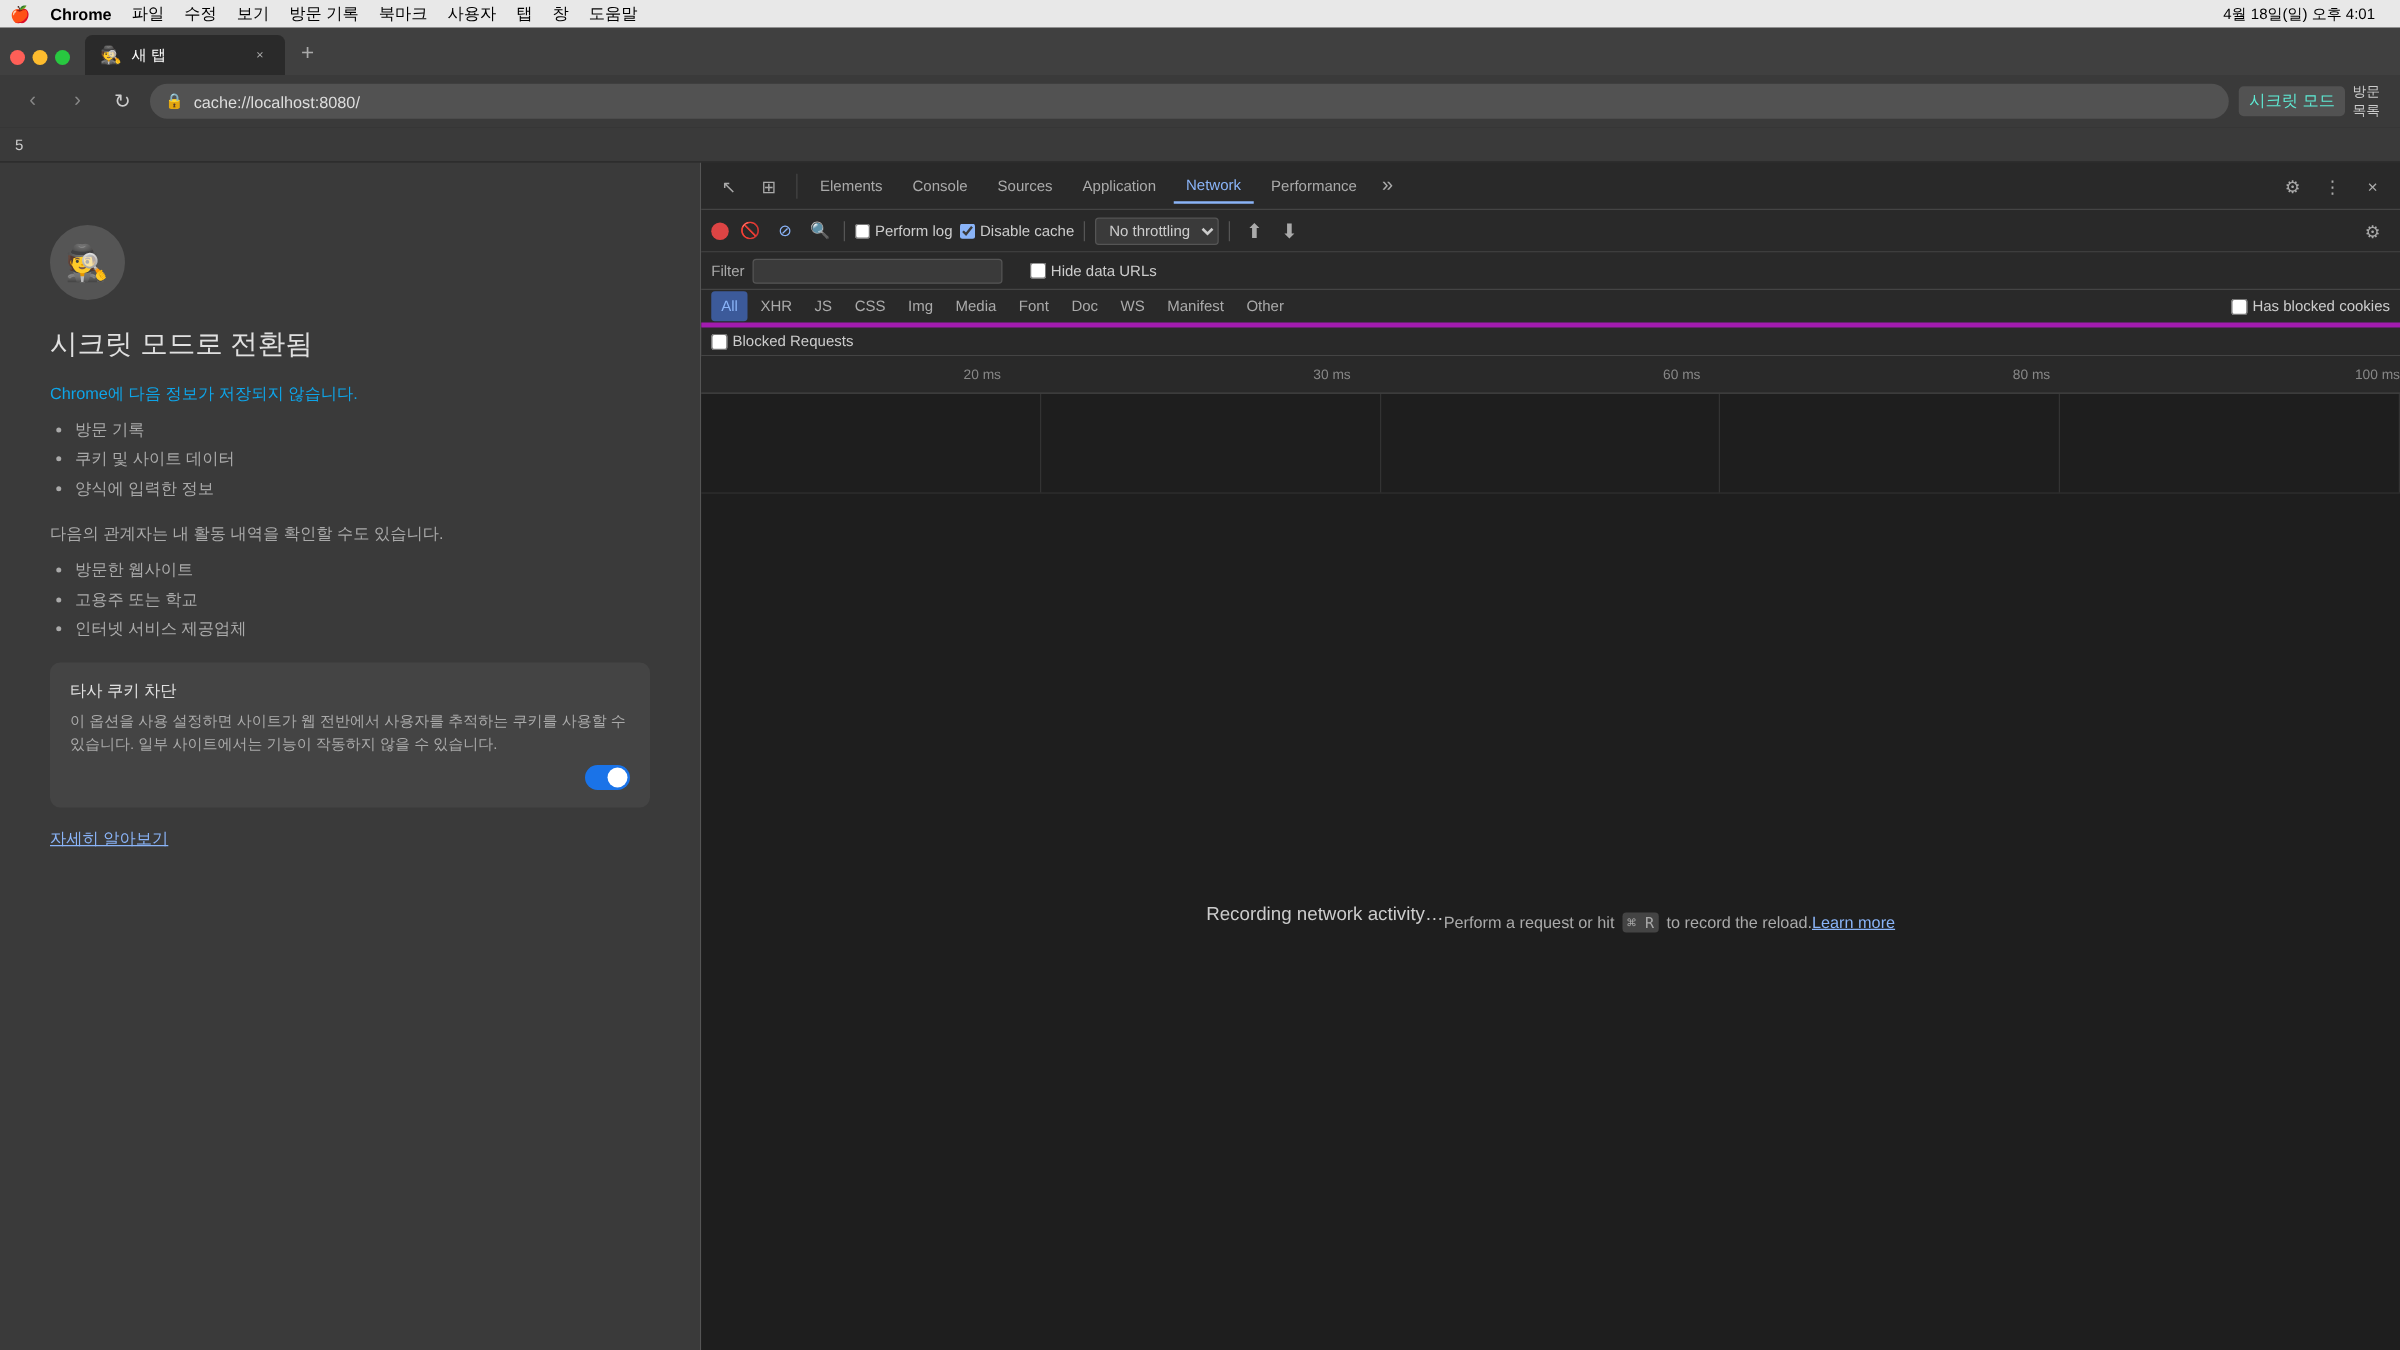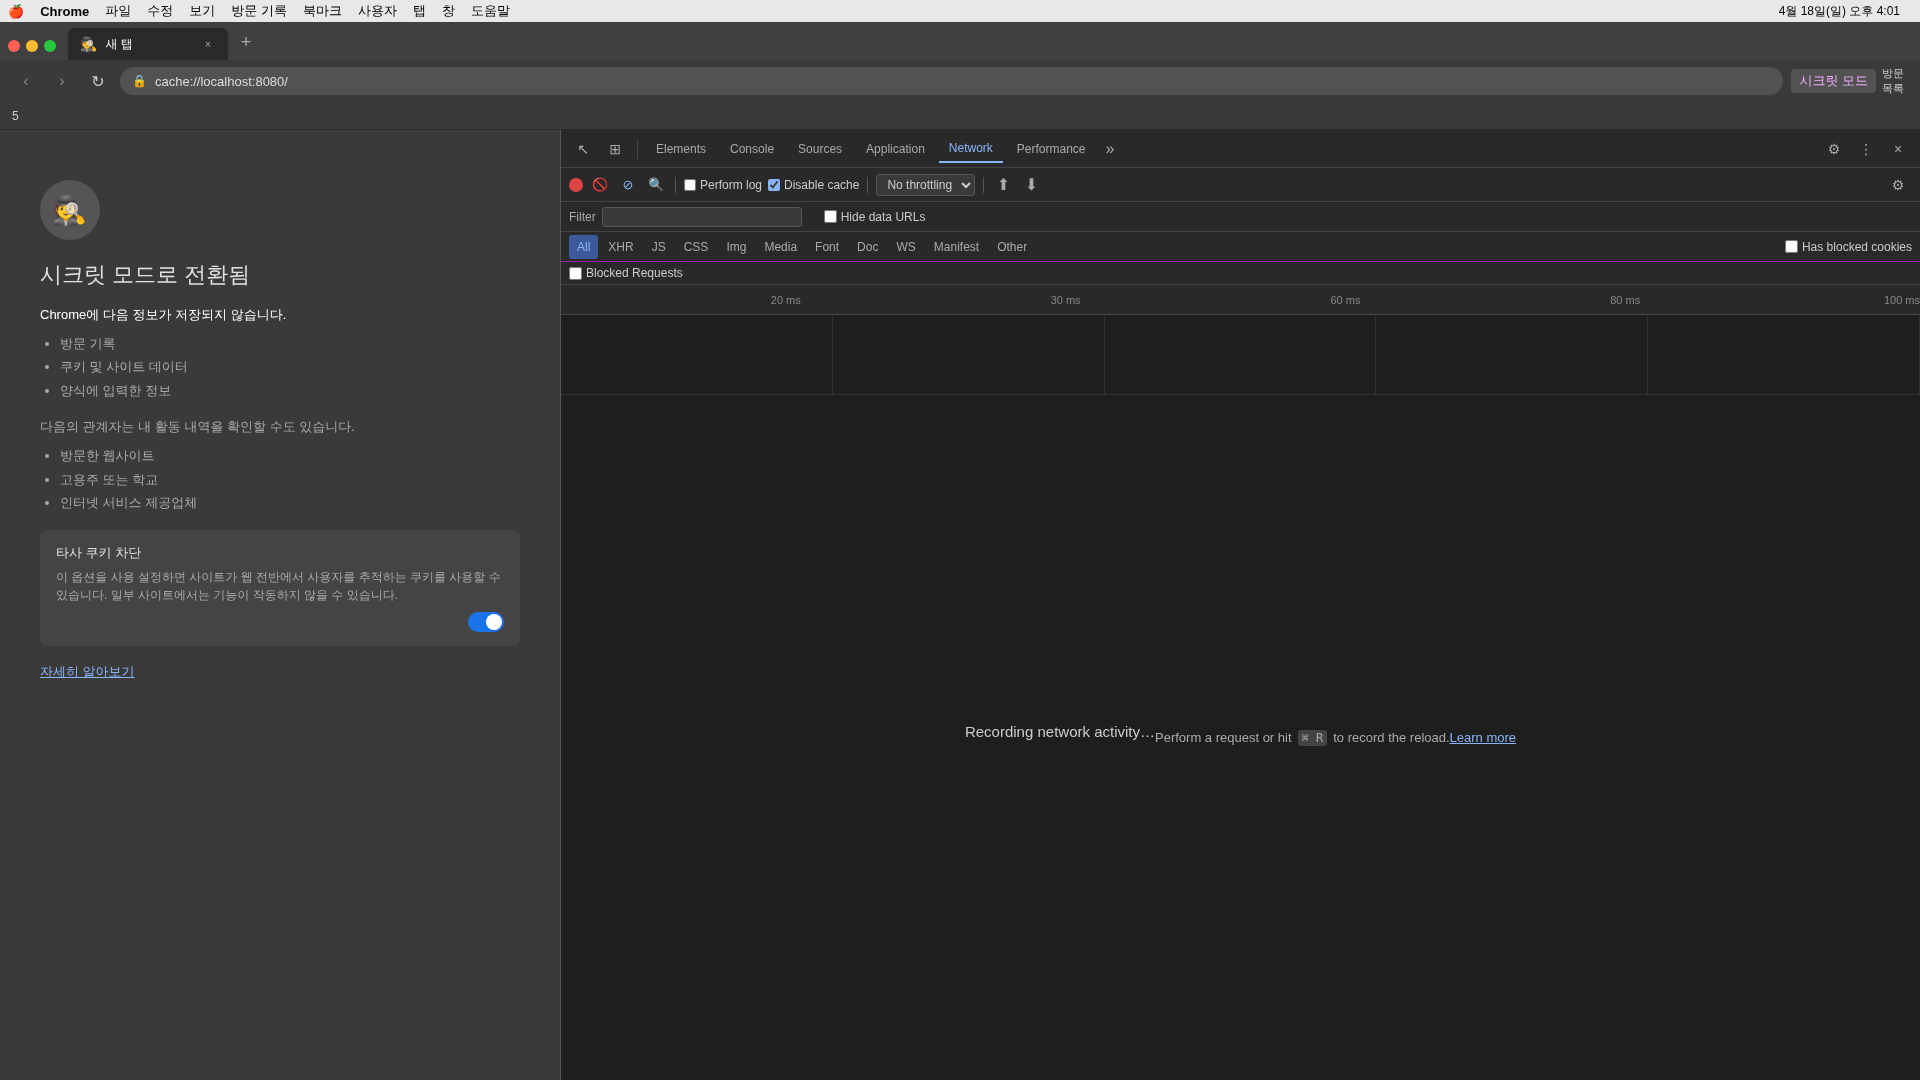--- a/index.html
+++ b/index.html
@@ -151,21 +151,21 @@
       color: #aaa;
       font-size: 12px;
     }
     .nav-right {
       display: flex;
       align-items: center;
       gap: 6px;
     }
     .nav-right-btn {
       font-size: 13px;
-      color: #f0abfc;
+      color: #5eead4;
       background: #525252;
       border-radius: 4px;
       padding: 2px 8px;
       height: 24px;
       display: flex;
       align-items: center;
       gap: 4px;
     }
     .nav-ext-btn {
       width: 26px;
@@ -226,21 +226,21 @@
       margin-bottom: 16px;
     }
     .incognito-desc {
       font-size: 13px;
       line-height: 1.6;
       color: #aaa;
       margin-bottom: 16px;
     }
     .incognito-list-title {
       font-size: 13px;
-      color: #ffffff;
+      color: #0ea5e9;
       margin-bottom: 8px;
     }
     .incognito-list {
       list-style: disc;
       padding-left: 20px;
       font-size: 13px;
       color: #aaa;
       margin-bottom: 16px;
       line-height: 1.8;
     }
@@ -450,21 +450,21 @@
     }
 
     
     .request-type-tabs {
       height: 30px;
       background: #292929;
       display: flex;
       align-items: center;
       padding: 0 8px;
       gap: 2px;
-      border-bottom: 1px solid #a21caf;
+      border-bottom: 4px solid #a21caf;
     }
     .rt-tab {
       height: 24px;
       padding: 0 8px;
       display: flex;
       align-items: center;
       font-size: 12px;
       color: #aaa;
       cursor: pointer;
       border-radius: 3px;

